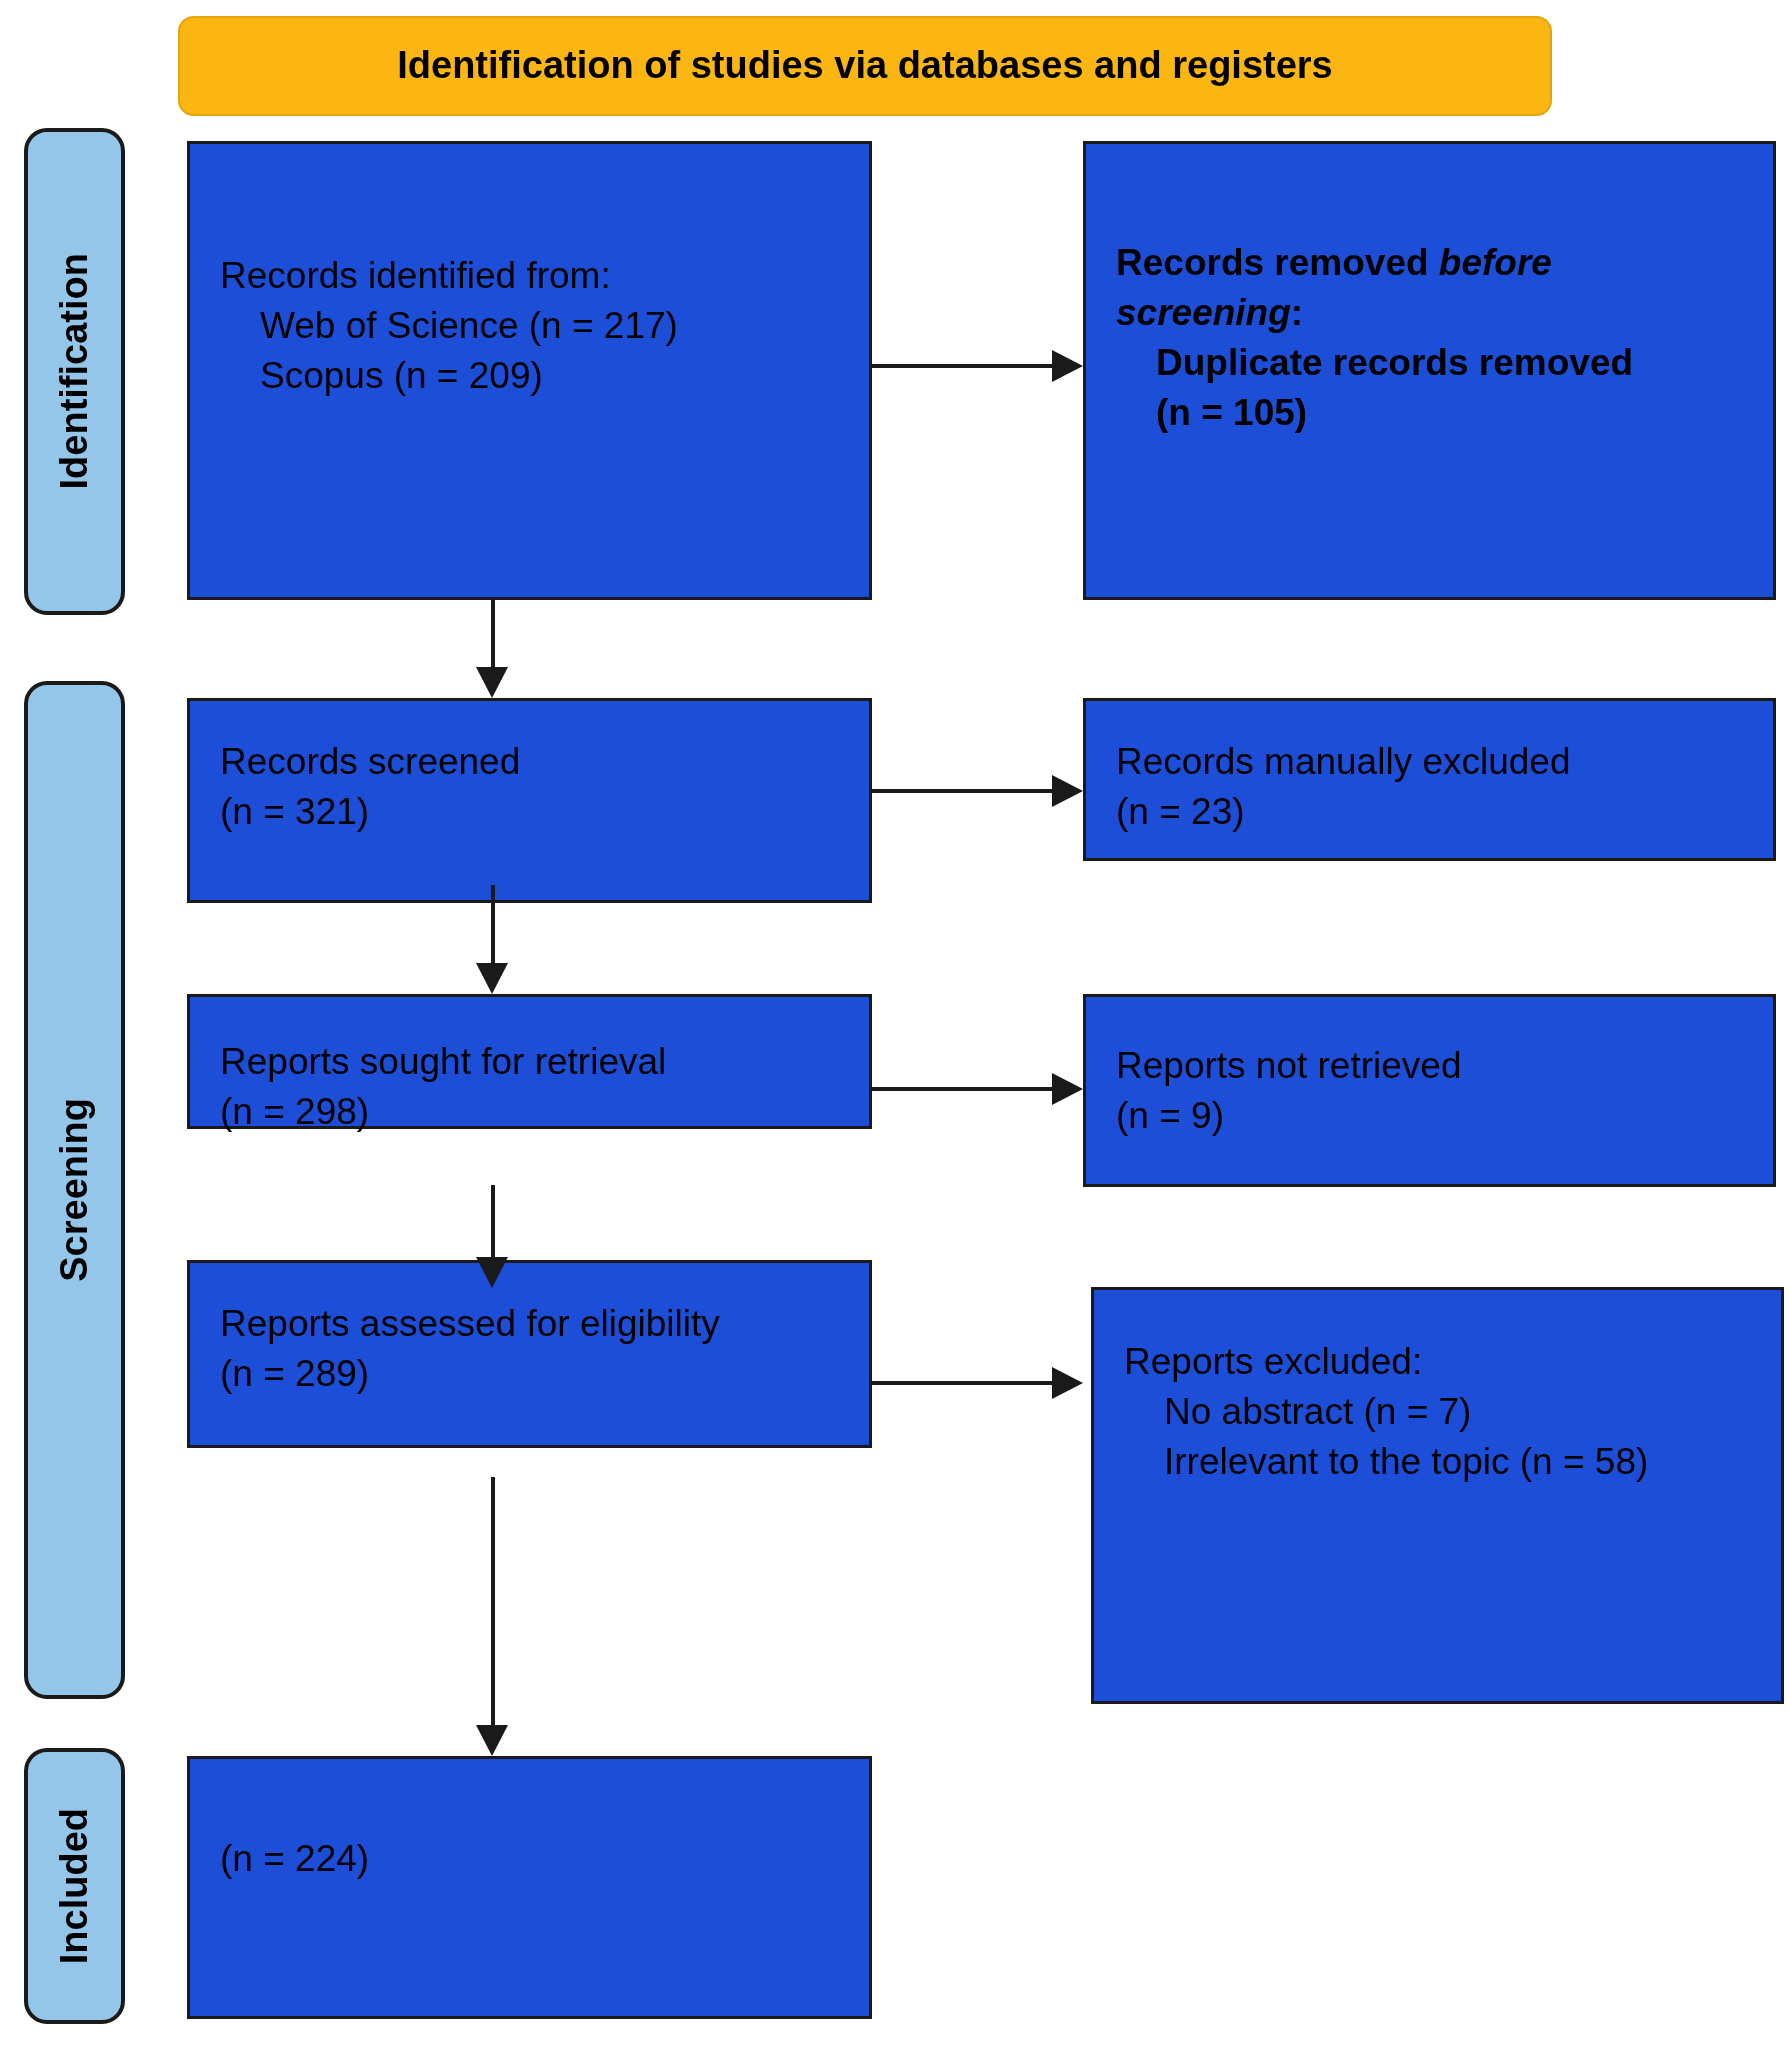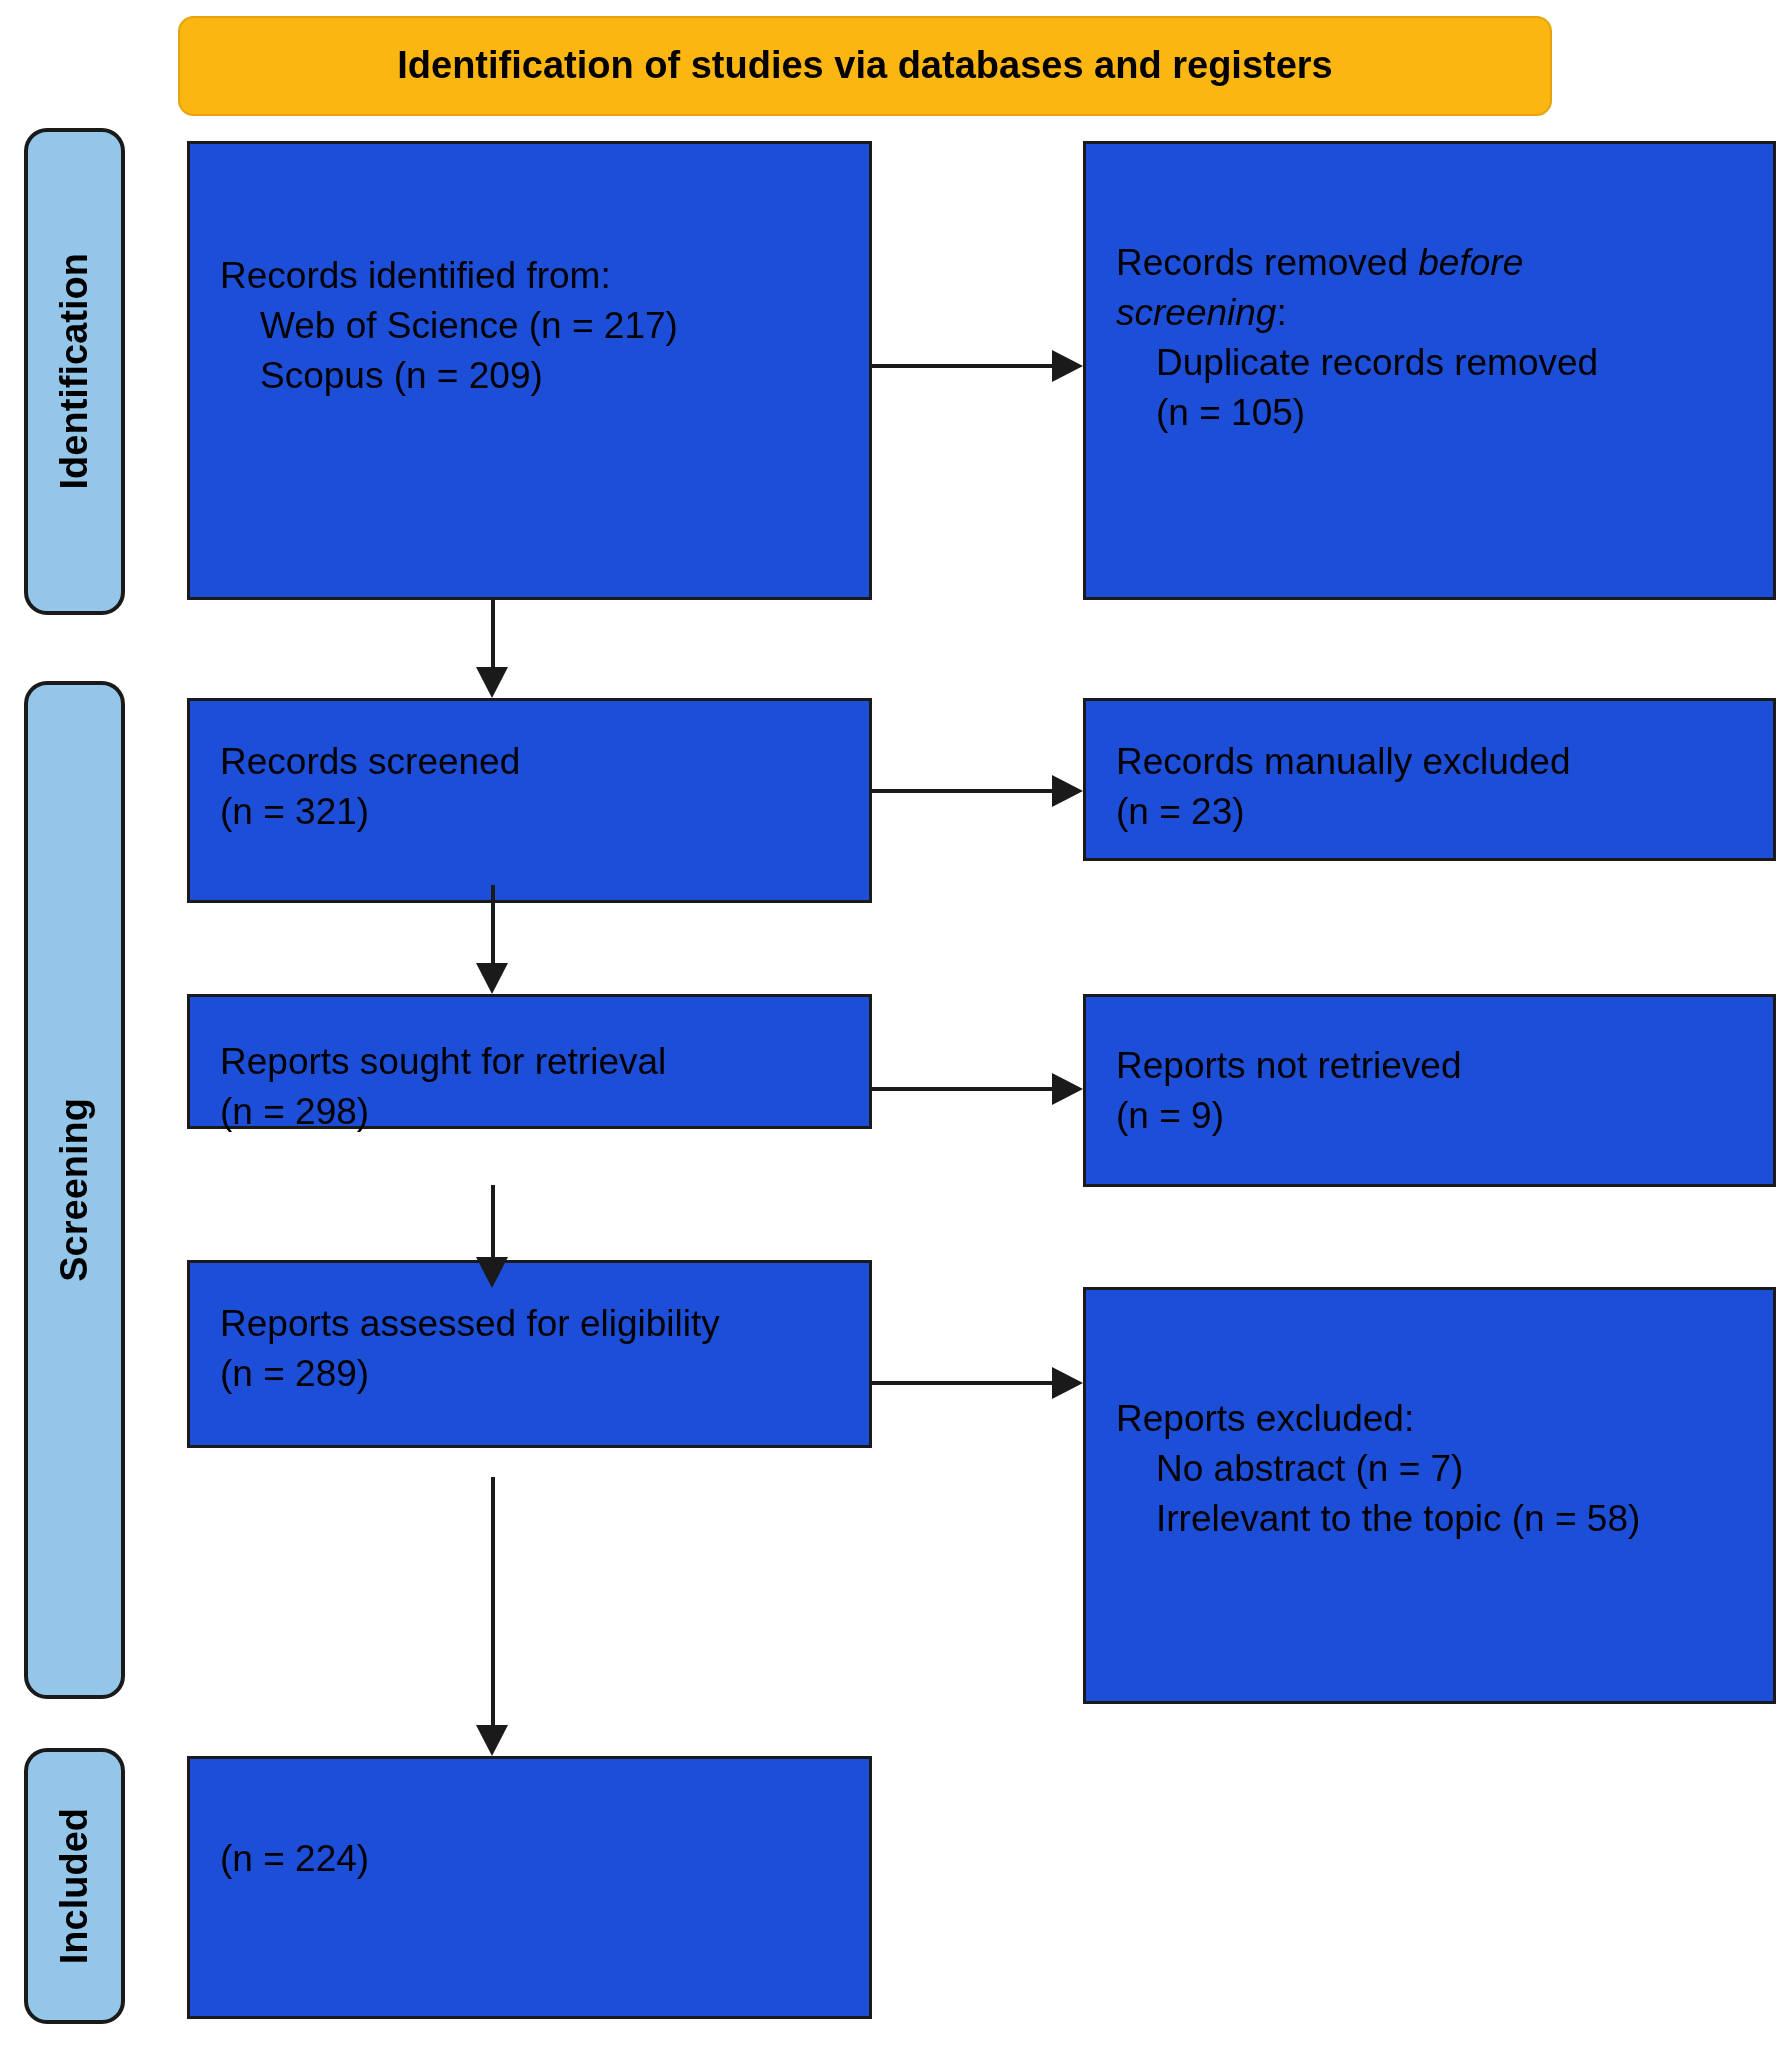--- a/index.html
+++ b/index.html
@@ -51,27 +51,27 @@
     box-sizing: border-box;
     background: #1d4ed8;
     border: 3.6px solid var(--box-border, #1A1A1A);
     font-size: 37px; line-height: 50px;
     padding-left: 30px; padding-right: 20px;
     color: #000000;
   }
   .col-left  { left: 187px;  width: 685px; }
   .col-right { left: 1083px; width: 693px; }
   .box-records-identified        { top: 141px;  height: 459px; padding-top: 107px; }
-  .box-records-removed           { top: 141px;  height: 459px; padding-top: 94px; }
+  .box-records-removed           { top: 141px;  height: 459px; padding-top: 94px; font-weight: bold; }
   .box-records-screened          { top: 698px;  height: 205px; padding-top: 36px; }
   .box-records-manually-excluded { top: 698px;  height: 163px; padding-top: 36px; }
   .box-reports-sought            { top: 994px; height: 135px; padding-top: 40px; }
   .box-reports-not-retrieved     { top: 994px; height: 193px; padding-top: 44px; }
   .box-reports-assessed          { top: 1260px; height: 188px; padding-top: 36px; }
-  .box-reports-excluded          { top: 1287px; height: 417px; padding-top: 104px; }
+  .box-reports-excluded          { top: 1287px; height: 417px; padding-top: 47px; margin-left: 8px; }
   .box-studies-included          { top: 1756px; height: 263px; padding-top: 75px; }
 
   .line { white-space: nowrap; }
   .line.indent { padding-left: 40px; }
   .it { font-style: italic; }
 
   
   .vline {
     position: absolute;
     width: 4.3px; background: var(--box-border, #1A1A1A);

